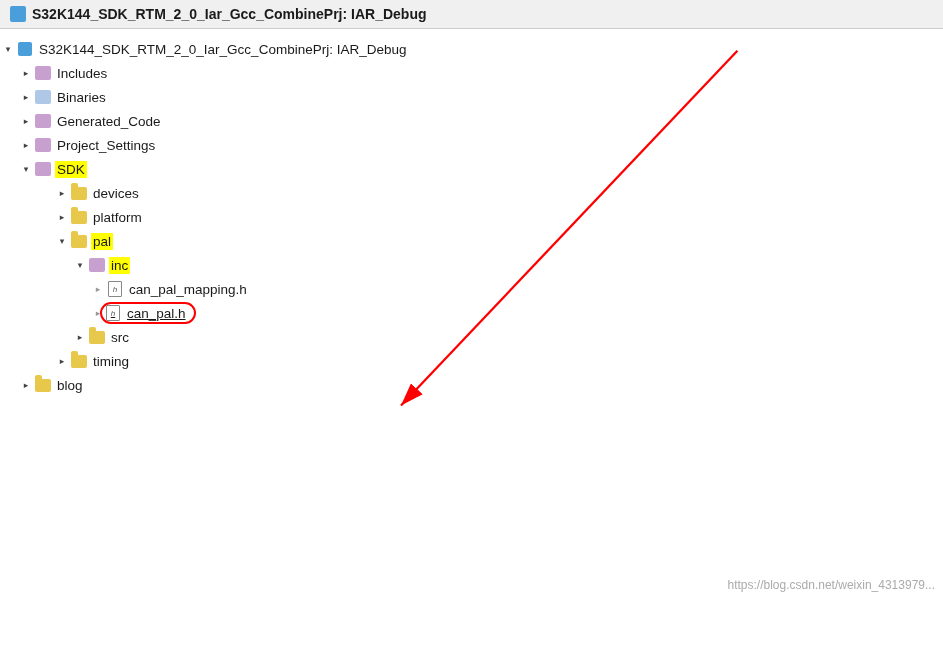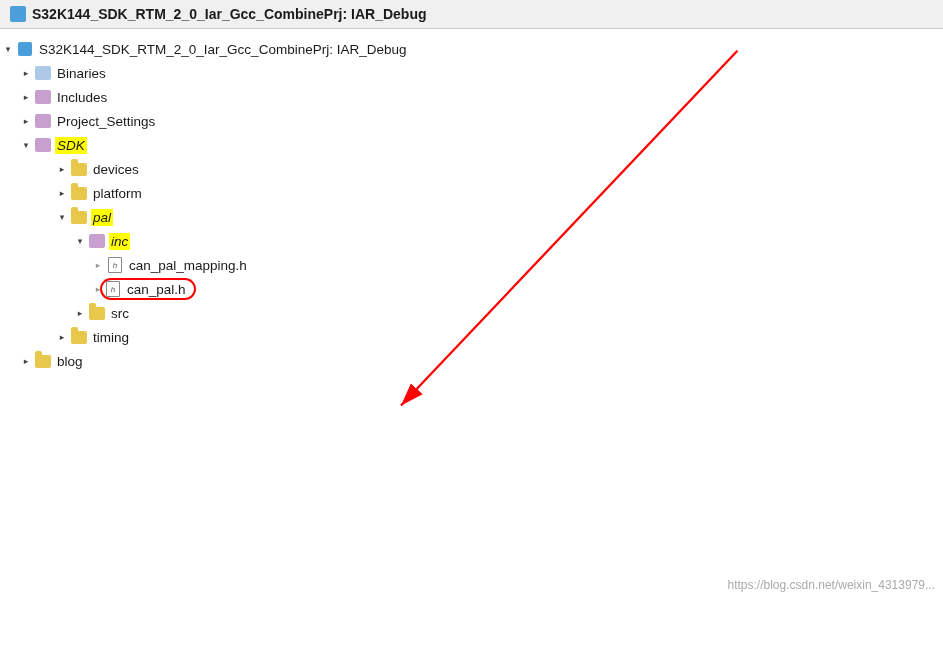--- a/index.html
+++ b/index.html
@@ -126,29 +126,29 @@
     }
 
     .label {
       font-size: 13.5px;
       padding-left: 2px;
     }
 
     .highlight-yellow {
       background-color: #ffff00;
       padding: 1px 2px;
-      font-style: italic;
     }
 
     .circle-highlight {
       display: inline-block;
       border: 2px solid red;
       border-radius: 20px;
       padding: 0px 6px;
       margin-left: -6px;
+      text-decoration: underline;
     }
 
     
     .arrow-overlay {
       position: absolute;
       top: 0;
       left: 0;
       width: 100%;
       height: 100%;
       pointer-events: none;
@@ -187,34 +187,42 @@
       <div class="icon">
         <div class="title-icon" style="width:14px;height:14px;background:#4a9eda;"></div>
       </div>
       <span class="label">S32K144_SDK_RTM_2_0_Iar_Gcc_CombinePrj: IAR_Debug</span>
     </div>
 
     <div class="tree-item">
       <div class="indent"></div>
       <div class="toggle collapsed"></div>
       <div class="icon">
+          <div class="pkg-icon" style="background:#c8a0d0;"></div>
+        </div>
+      <span class="label">Includes</span>
+    </div>
+
+    <div class="tree-item">
+      <div class="indent"></div>
+      <div class="toggle collapsed"></div>
+      <div class="icon">
           <div class="pkg-icon" style="background:#b0c8e8;"></div>
         </div>
       <span class="label">Binaries</span>
     </div>
 
     <div class="tree-item">
       <div class="indent"></div>
       <div class="toggle collapsed"></div>
       <div class="icon">
           <div class="pkg-icon" style="background:#c8a0d0;"></div>
         </div>
-      <span class="label">Includes</span>
-    </div>
-
+      <span class="label">Generated_Code</span>
+    </div>
 
     <div class="tree-item">
       <div class="indent"></div>
       <div class="toggle collapsed"></div>
       <div class="icon">
           <div class="pkg-icon" style="background:#c8a0d0;"></div>
         </div>
       <span class="label">Project_Settings</span>
     </div>
 

